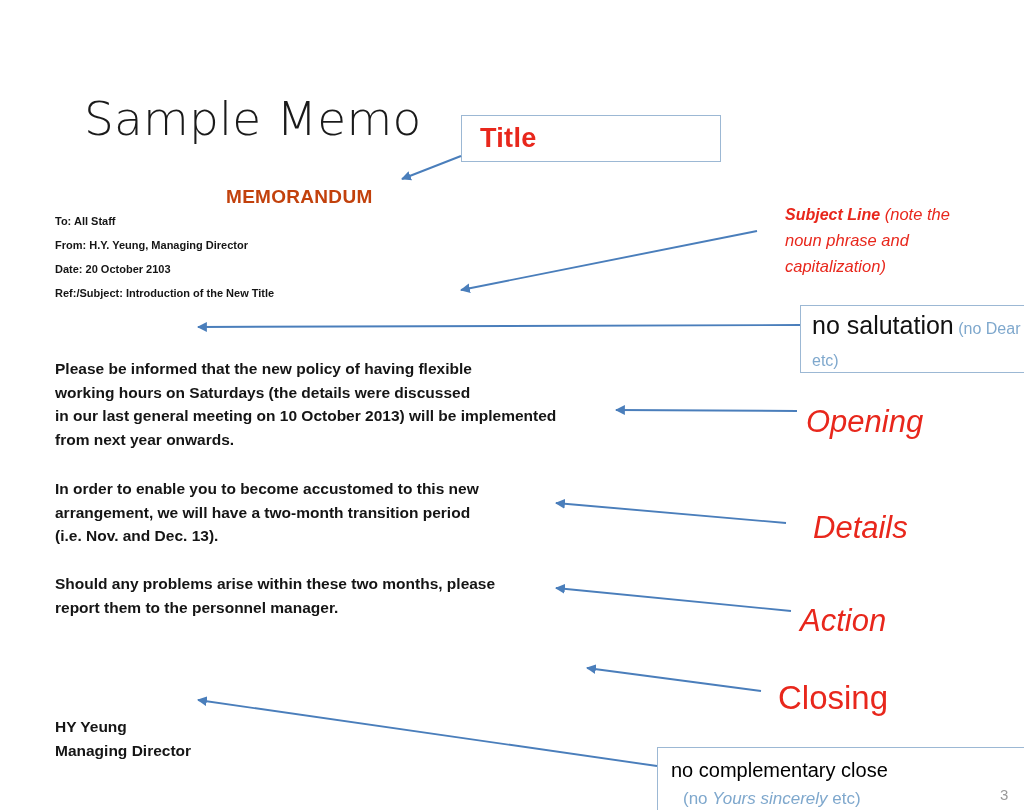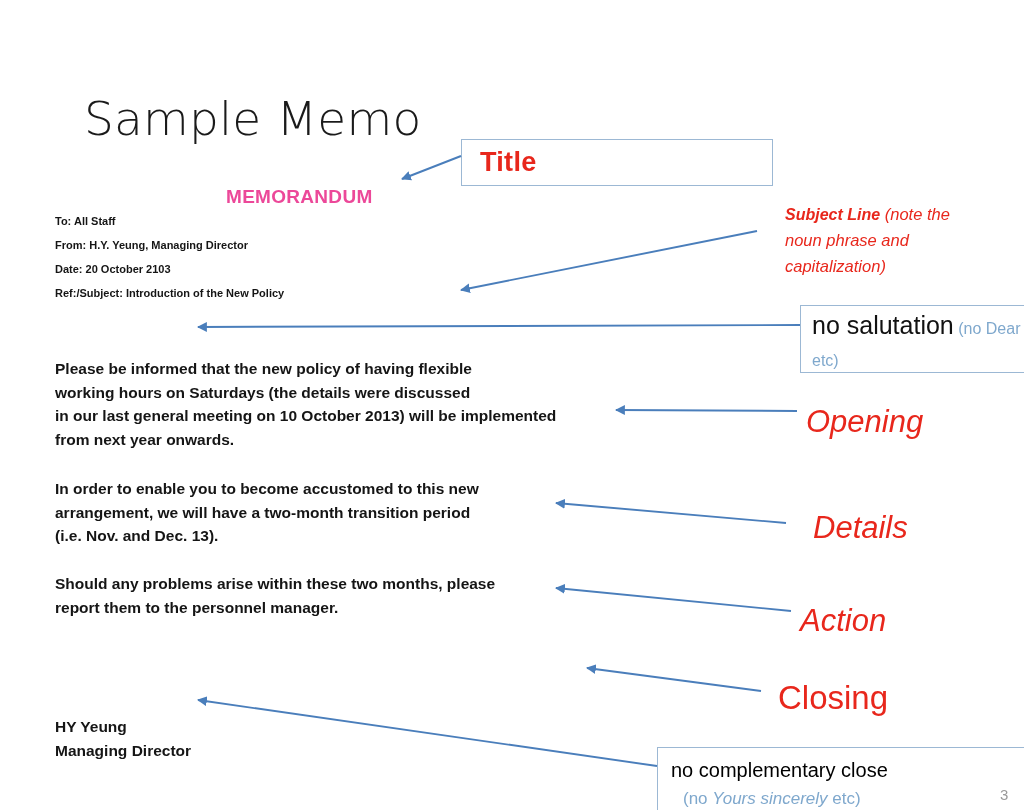--- a/index.html
+++ b/index.html
@@ -31,21 +31,21 @@
   }
 
   
   #memo-heading {
     position: absolute;
     left: 226px;
     top: 186px;
     font-family: "Liberation Sans", sans-serif;
     font-weight: bold;
     font-size: 19px;
-    color: #ec4899;
+    color: #c2410c;
     letter-spacing: 0.3px;
     white-space: nowrap;
   }
   .memo-head-line {
     position: absolute;
     left: 55px;
     font-family: "Liberation Sans", sans-serif;
     font-weight: bold;
     font-size: 11px;
     color: #151515;
@@ -74,22 +74,22 @@
 
   
   .anno-box {
     position: absolute;
     border: 1px solid #9cb8d4;
     background: #ffffff;
     box-sizing: border-box;
   }
   #box-title {
     left: 461px;
-    top: 139px;
-    width: 312px;
+    top: 115px;
+    width: 260px;
     height: 47px;
   }
   #box-title .lbl {
     position: absolute;
     left: 18px;
     top: 7px;
     font-family: "Liberation Sans", sans-serif;
     font-weight: bold;
     font-size: 27px;
     color: #e8271c;
@@ -217,21 +217,21 @@
 
 <div id="slide">
 
   <div id="slide-title">Sample Memo</div>
 
   <div id="memo-heading">MEMORANDUM</div>
 
   <div id="memo-to" class="memo-head-line">To: All Staff</div>
   <div id="memo-from" class="memo-head-line">From: H.Y. Yeung, Managing Director</div>
   <div id="memo-date" class="memo-head-line">Date: 20 October 2103</div>
-  <div id="memo-subject" class="memo-head-line">Ref:/Subject: Introduction of the New Policy</div>
+  <div id="memo-subject" class="memo-head-line">Ref:/Subject: Introduction of the New Title</div>
 
   <div id="memo-para-1" class="memo-para">Please be informed that the new policy of having flexible
 working hours on Saturdays (the details were discussed
 in our last general meeting on 10 October 2013) will be implemented
 from next year onwards.</div>
   <div id="memo-para-2" class="memo-para">In order to enable you to become accustomed to this new
 arrangement, we will have a two-month transition period
 (i.e. Nov. and Dec. 13).</div>
   <div id="memo-para-3" class="memo-para">Should any problems arise within these two months, please
 report them to the personnel manager.</div>

